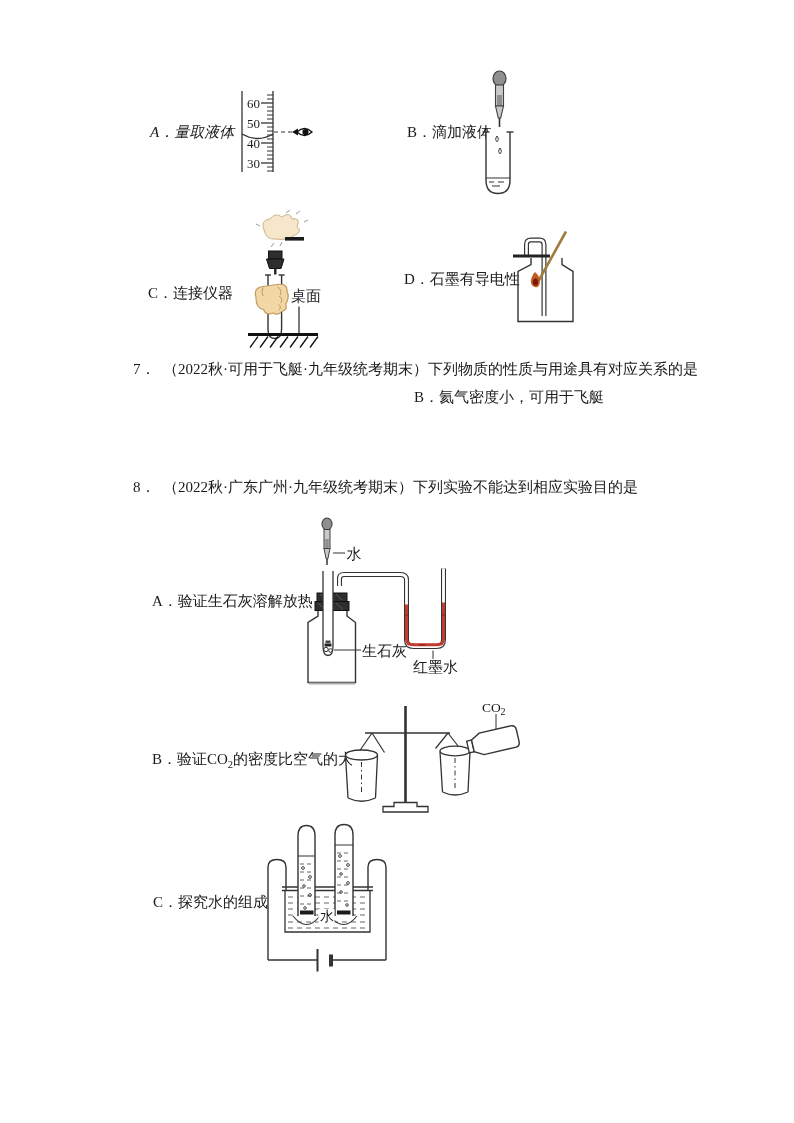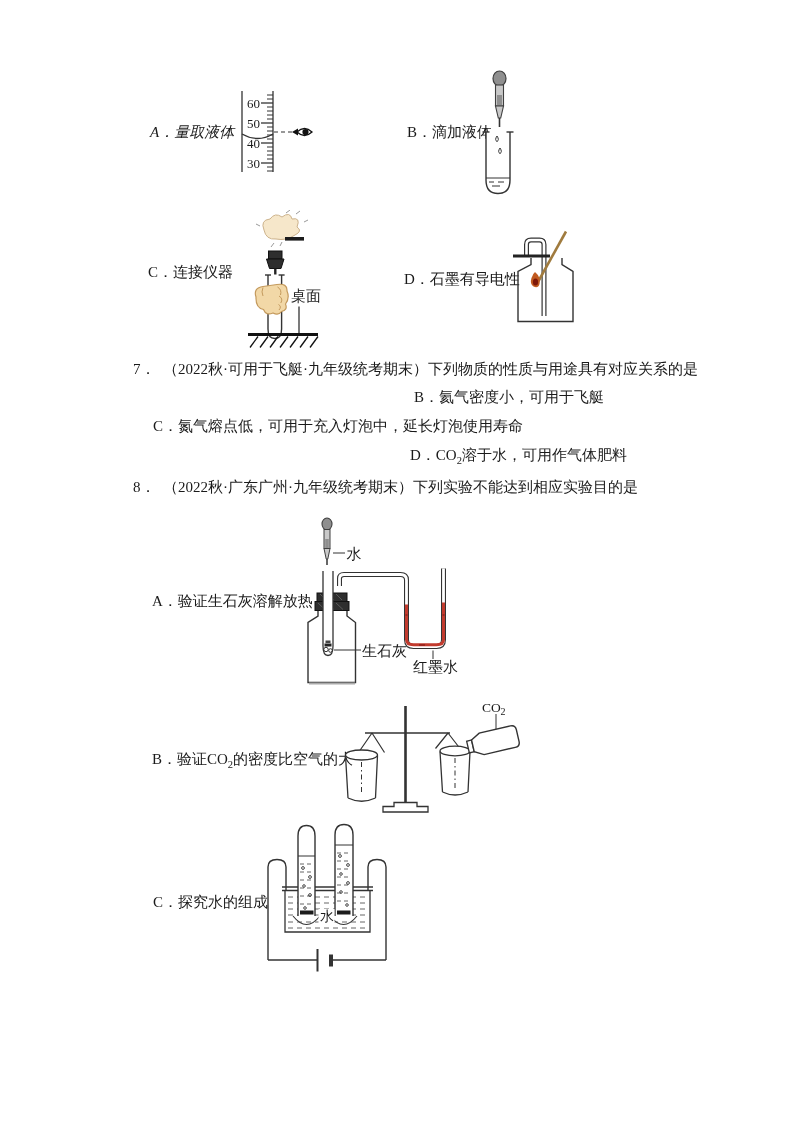--- a/index.html
+++ b/index.html
@@ -85,21 +85,21 @@
       <path d="M20,80 c1.8,2.6 1.8,4.6 0,5.6 c-1.8,-1 -1.8,-3 0,-5.6 Z" stroke-width="1"></path>
       <line x1="6" y1="110" x2="30" y2="110" stroke-width="1"></line>
       <g stroke-width="1">
         <line x1="9" y1="114" x2="14" y2="114"></line>
           <line x1="18" y1="114" x2="24" y2="114"></line>
         <line x1="12" y1="118" x2="20" y2="118"></line>
       </g>
     </g>
   </svg>
 
-  <div class="t" style="left:148px;top:264px;">C．连接仪器</div>
+  <div class="t" style="left:148px;top:285px;">C．连接仪器</div>
   <div class="t" style="left:404px;top:271px;">D．石墨有导电性</div>
 
   <svg class="fig" style="left:230px;top:210px;" width="100" height="142" viewBox="0 0 100 142">
     <g>
       <path d="M34,20 Q30,10 40,9 Q45,2 52,7 Q60,1 62,9 Q71,7 67,17 Q73,21 65,25 Q56,31 46,29 Q36,30 34,20 Z" stroke="#c9ae85" stroke-width="1" opacity="0.95" fill="#f6e6c8"></path>
       <g stroke="#9a9a9a" stroke-width="1">
         <line x1="56" y1="3" x2="60" y2="0"></line>
           <line x1="66" y1="4" x2="70" y2="1"></line>
         <line x1="74" y1="12" x2="78" y2="10"></line>
           <line x1="30" y1="16" x2="26" y2="14"></line>
@@ -155,22 +155,20 @@
       <path d="M30,44 Q36,49 34.5,56 Q33,61 28.5,58.5 Q24.5,56 26.5,50 Q28,45.5 30,44 Z" fill="#c05a20"></path>
       <ellipse cx="30.5" cy="54" rx="2.6" ry="3.6" fill="#7d1708"></ellipse>
     </g>
   </svg>
 
   <div class="qrow" style="left:133px;top:360px;">
     <span class="qnum">7．</span>
     <span>（2022秋·可用于飞艇·九年级统考期末）下列物质的性质与用途具有对应关系的是</span>
   </div>
   <div class="t" style="left:414px;top:389px;font-family:Liberation Serif, serif;">B．氦气密度小，可用于飞艇</div>
-  <div class="t" style="left:153px;top:418px;">C．氮气熔点低，可用于充入灯泡中，延长灯泡使用寿命</div>
-  <div class="t" style="left:410px;top:447px;"><span>D．CO</span><span class="sub">2</span><span>溶于水，可用作气体肥料</span></div>
 
   <div class="qrow" style="left:133px;top:478px;">
     <span class="qnum">8．</span>
     <span>（2022秋·广东广州·九年级统考期末）下列实验不能达到相应实验目的是</span>
   </div>
 
   <div class="t" style="left:152px;top:593px;text-align:right;">A．验证生石灰溶解放热</div>
   <div class="t" style="left:152px;top:751px;"><span>B．验证CO</span><span class="sub">2</span><span>的密度比空气的大</span></div>
   <div class="t" style="left:153px;top:894px;">C．探究水的组成</div>
 

